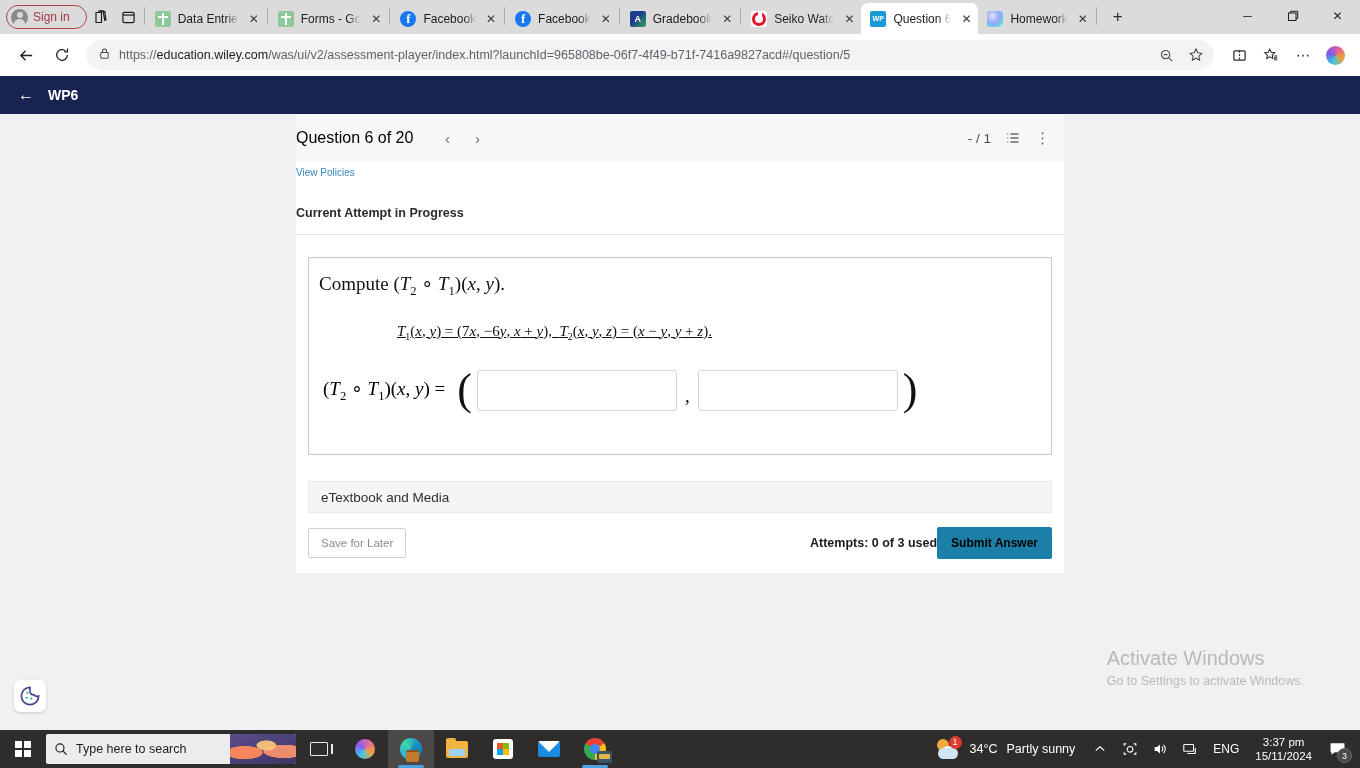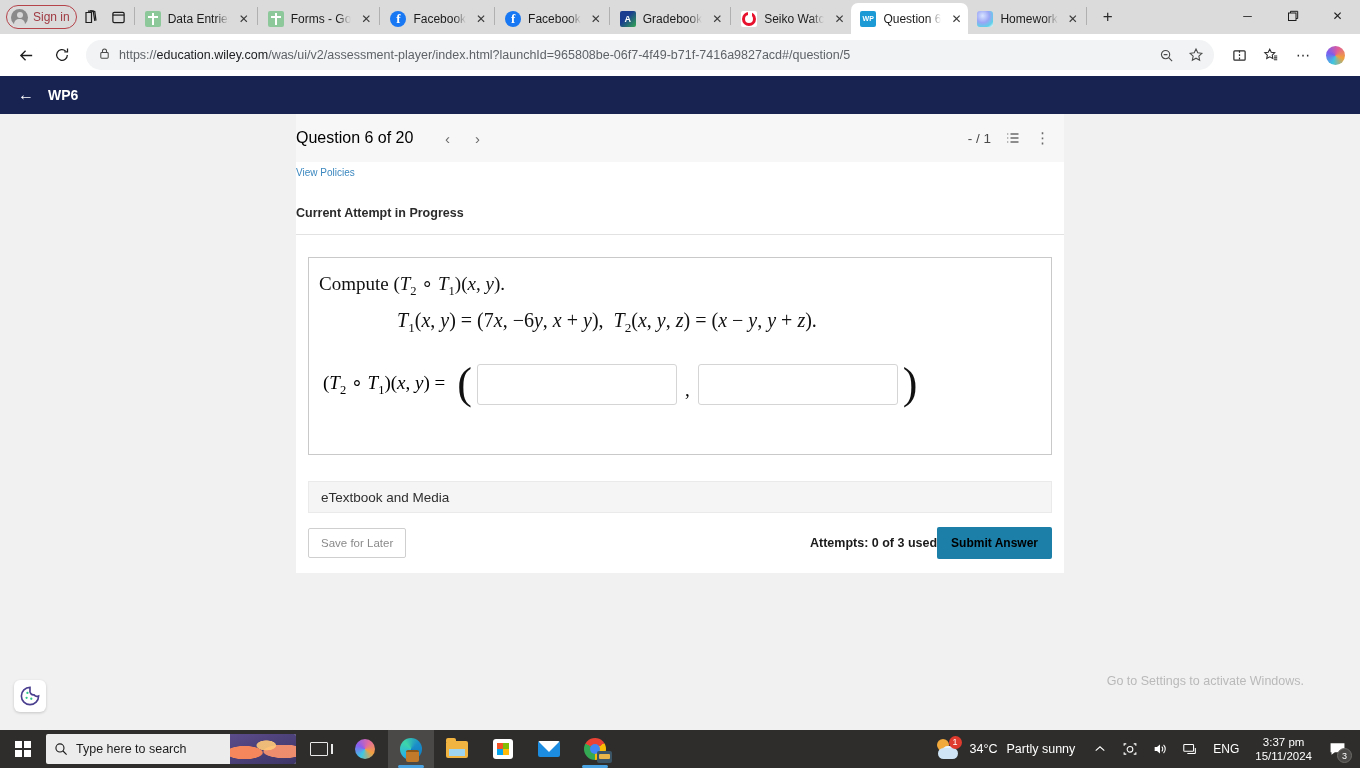--- a/index.html
+++ b/index.html
@@ -15,21 +15,21 @@
   .browser { width: 1360px; height: 730px; background: #dfdfdf; position: relative; }
 
   .tabstrip {
     height: 34px; background: #dbdbdb;
     display: flex; align-items: flex-end; padding-left: 6px;
     position: relative;
   }
   .signin-pill {
     display: flex; align-items: center; gap: 5px;
     border: 1px solid #b4434a; border-radius: 14px;
-    height: 24px; padding: 0 6px 0 4px; margin-bottom: 5px;
+    height: 24px; padding: 0 16px 0 4px; margin-bottom: 5px;
     background: #dbdbdb; color: #a03a42; font-size: 12px; white-space: nowrap;
   }
   .signin-avatar {
     width: 17px; height: 17px; border-radius: 50%;
     background: #8a8a8a; position: relative; flex: none;
   }
   .signin-avatar::before {
     content: ""; position: absolute; left: 5.5px; top: 3px;
     width: 6px; height: 6px; border-radius: 50%; background: #d8d8d8;
   }
@@ -181,21 +181,21 @@
   }
   .divider { height: 1px; background: #e2e2e2; width: 100%; }
 
   .qbox {
     margin: 22px 12px 0 12px; border: 1px solid #c9c9c9; background: #fff;
     min-height: 198px; padding: 14px 16px 10px 10px;
     font-family: "Liberation Serif", serif;
   }
   .mathline { color: #111; }
   .m1 { font-size: 19px; }
-  .m2 { font-size: 20px; margin-top: 10px; padding-left: 78px; }
+  .m2 { font-size: 15px; margin-top: 24px; padding-left: 78px; text-decoration: underline; }
   .ital { font-style: italic; }
   .sub { font-size: 0.66em; vertical-align: sub; font-style: normal; }
   .answer-row {
     display: flex; align-items: center; margin-top: 28px; padding-left: 4px; gap: 2px;
   }
   .answer-lhs { font-size: 19px; margin-right: 10px; }
   .paren {
     font-size: 44px; line-height: 0.78; font-family: "Liberation Serif", serif;
     color: #111; font-weight: 300;
   }
@@ -605,20 +605,21 @@
       <div class="cookie-btn">
         <svg width="22" height="22" viewBox="0 0 24 24" fill="none">
           <path d="M12 2.6a9.4 9.4 0 1 0 9.4 9.4 4.3 4.3 0 0 1-5-1.2 4.1 4.1 0 0 1-4.4-5.1z" stroke="#4a3f8f" stroke-width="1.8" fill="#ffffff"></path>
           <circle cx="9.2" cy="8.6" r="1.25" fill="#2ec98a"></circle>
           <circle cx="8.3" cy="14" r="1.25" fill="#2ec98a"></circle>
           <circle cx="13.4" cy="15" r="1.25" fill="#2ec98a"></circle>
         </svg>
       </div>
 
       <div class="watermark">
+        <div class="wm1">Activate Windows</div>
         <div class="wm2">Go to Settings to activate Windows.</div>
       </div>
 
     </div>
   </div>
 </div>
 
 <div class="taskbar">
   <div class="start-btn">
     <span class="win-logo">

